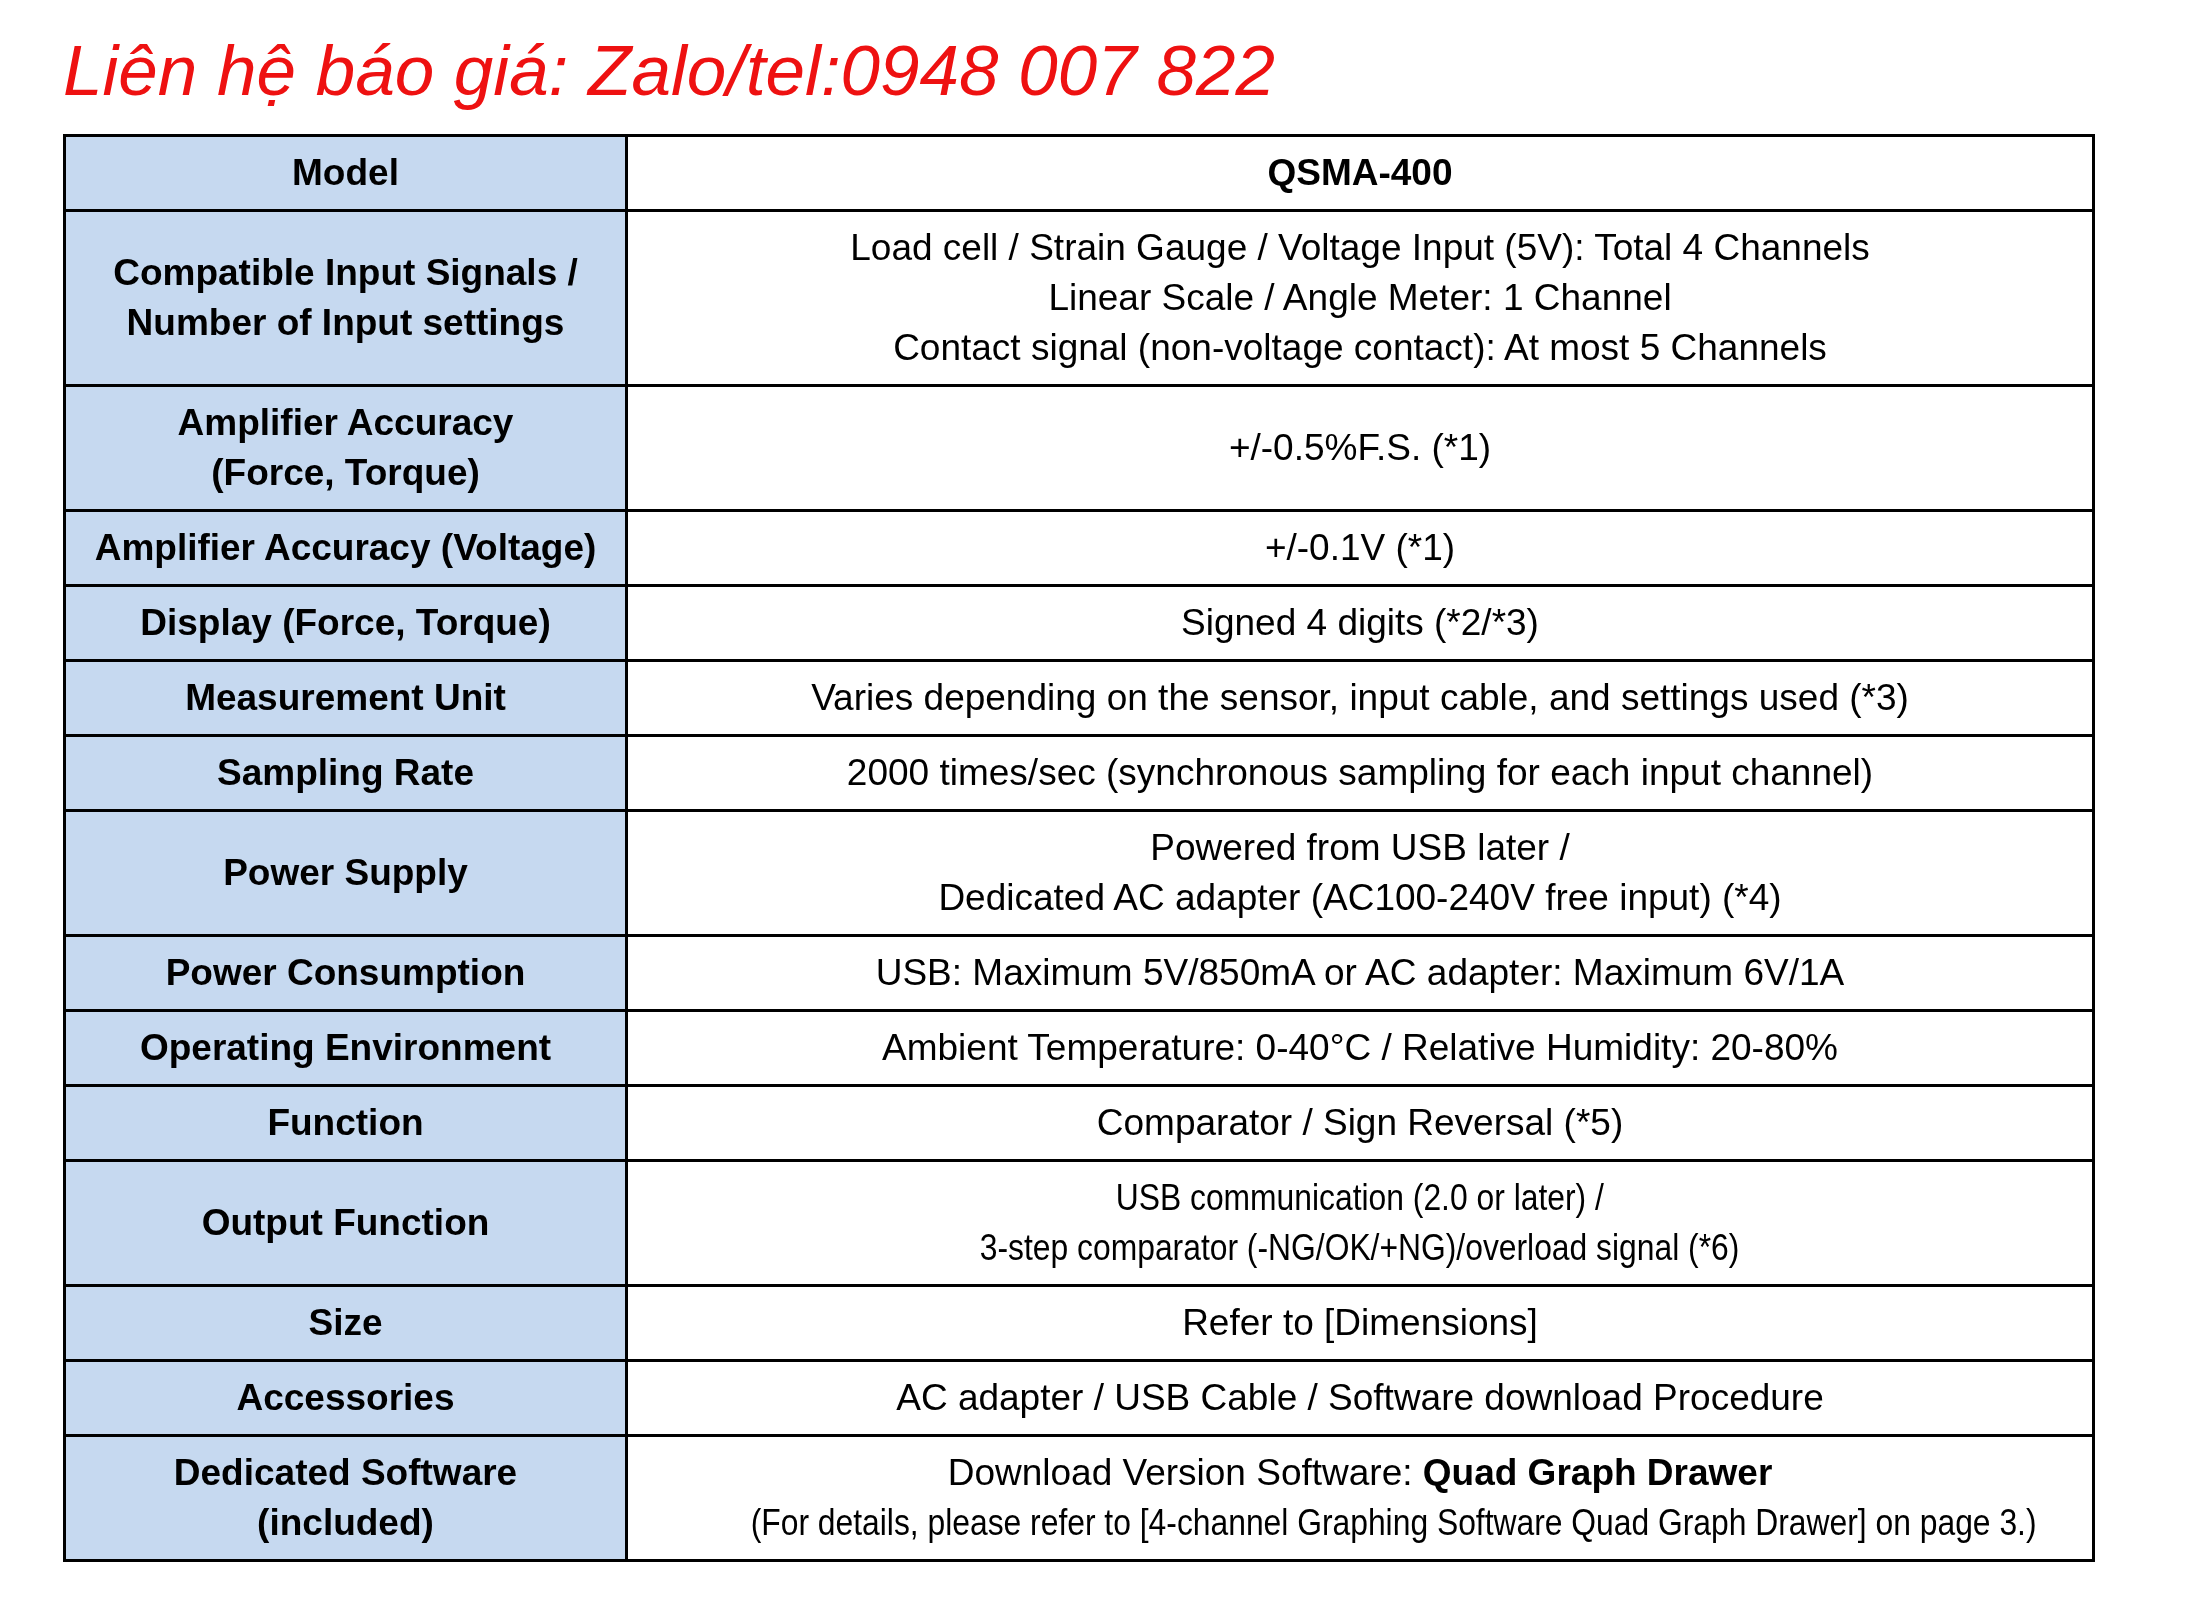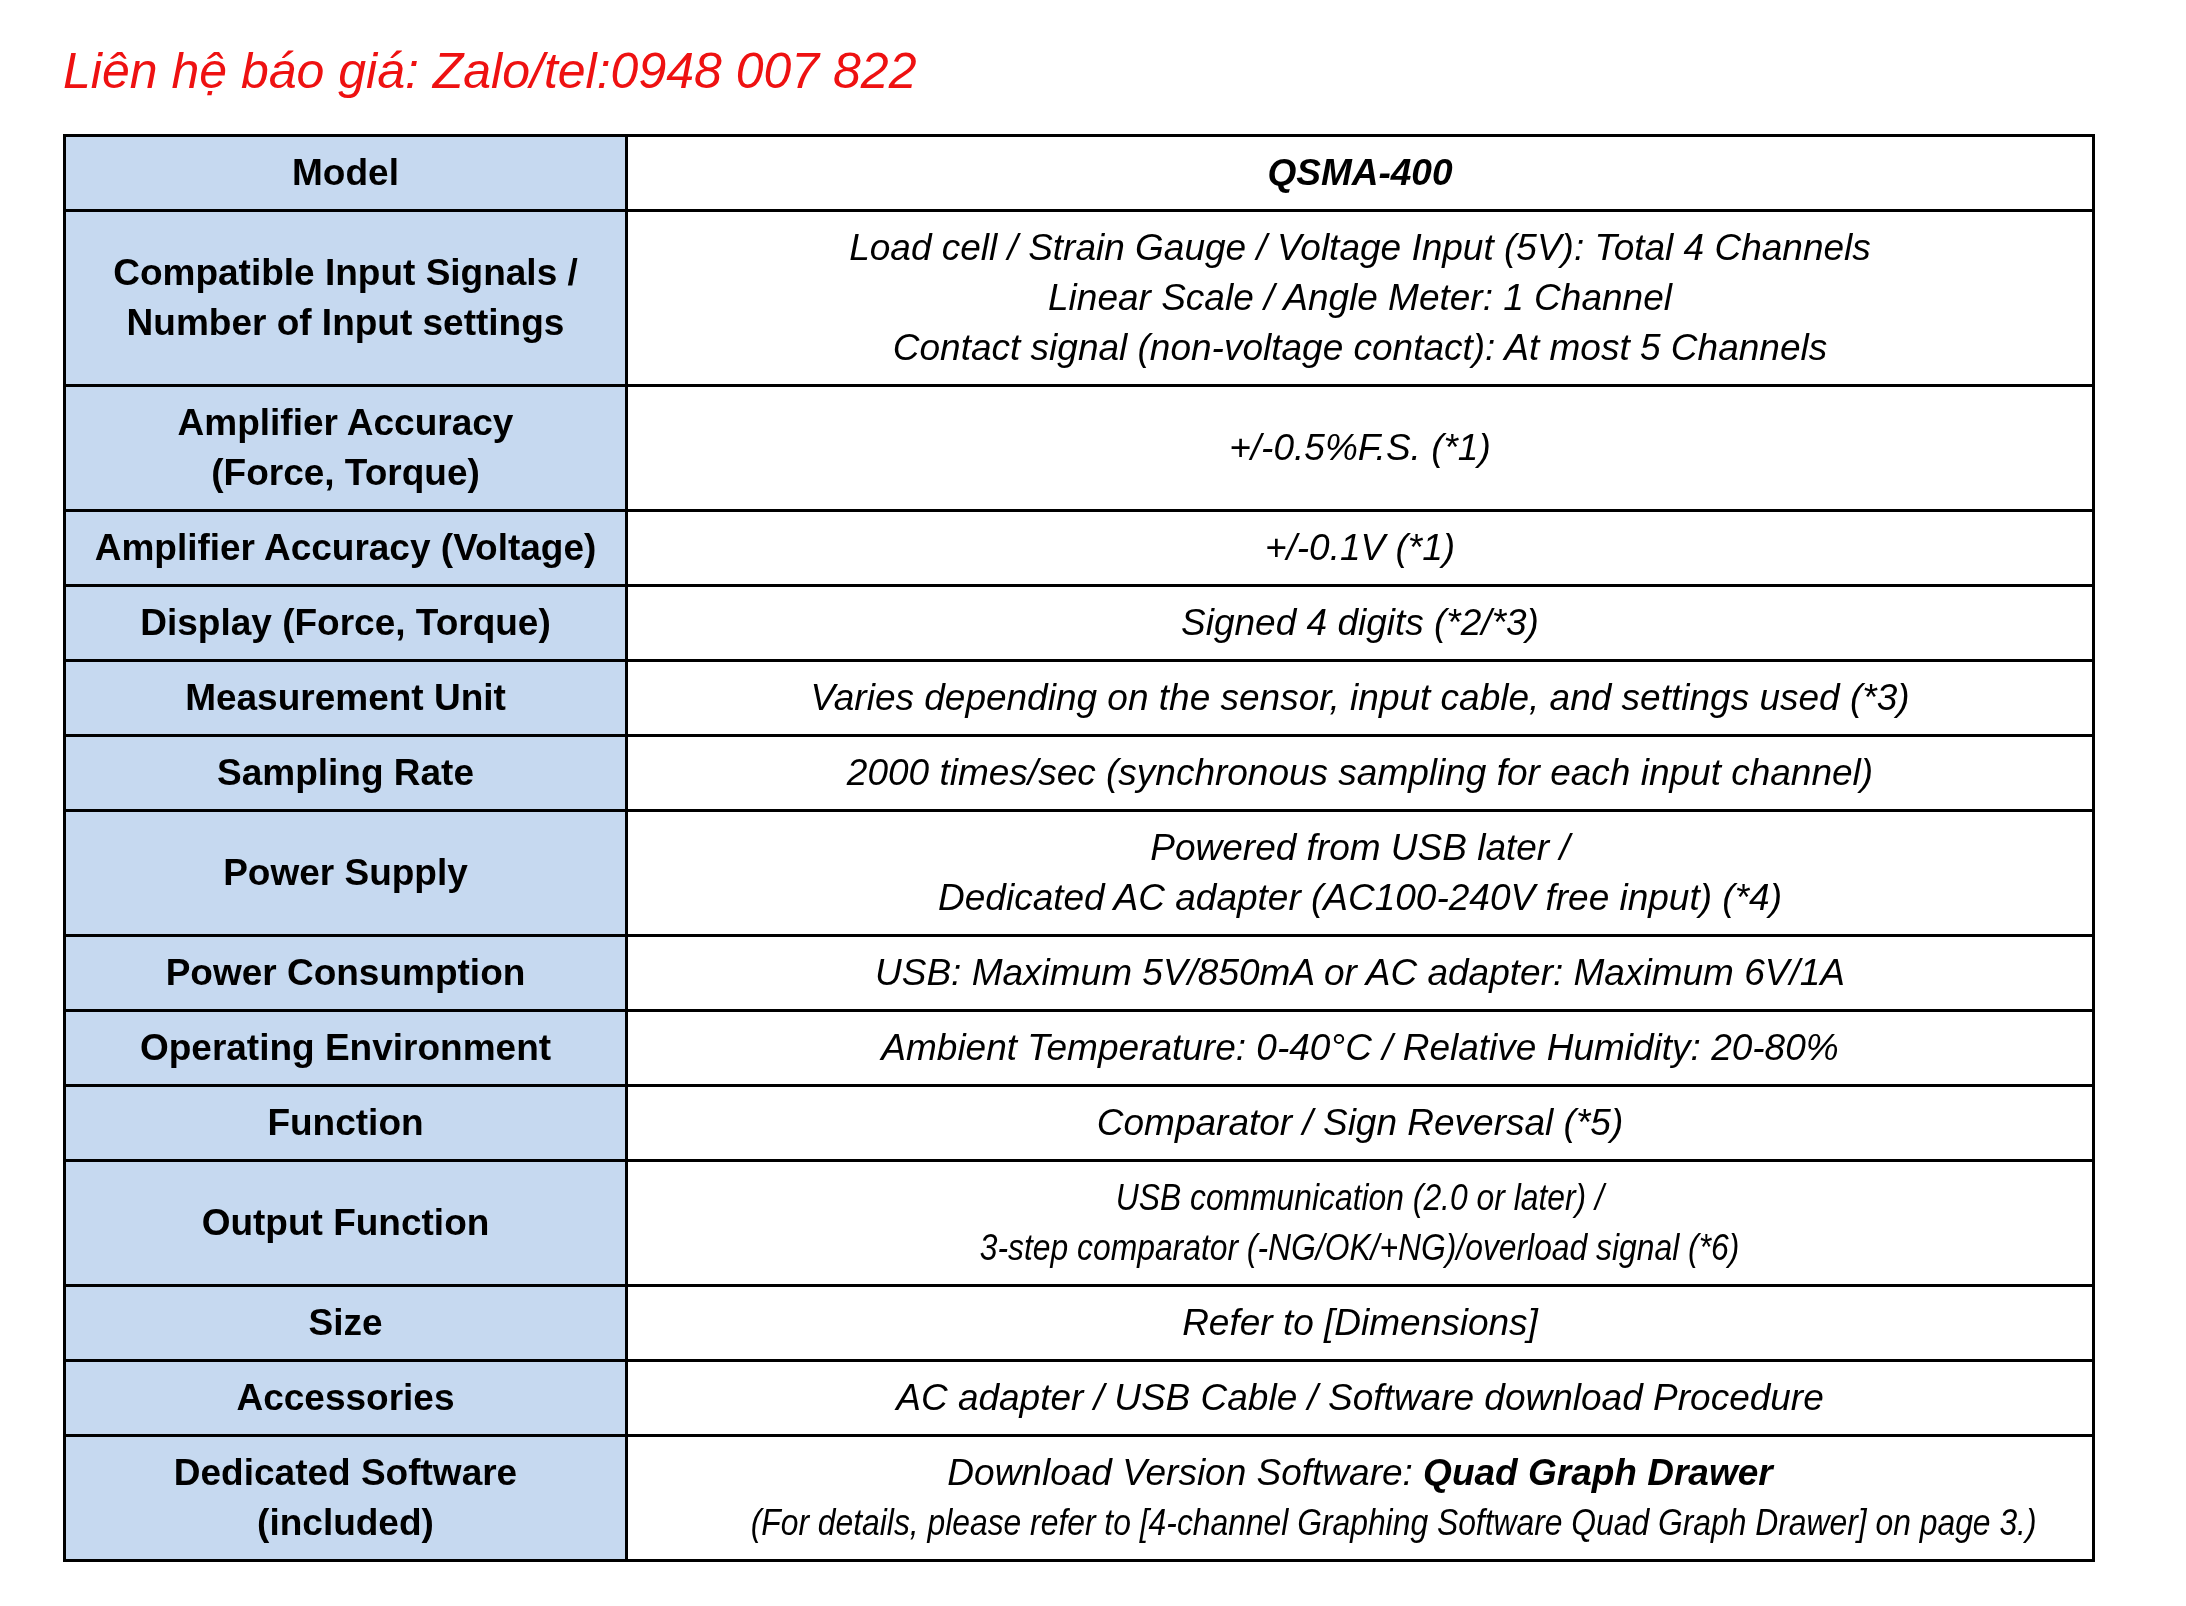--- a/index.html
+++ b/index.html
@@ -19,21 +19,21 @@
     width: 2186px;
     height: 1606px;
     overflow: hidden;
   }
   .page {
     padding: 30px 0 0 63px;
   }
   .contact-banner {
     color: var(--red);
     font-style: italic;
-    font-size: 50px;
+    font-size: 71px;
     line-height: 70px;
     letter-spacing: 0px;
     margin: 6px 0 28px 0;
     white-space: nowrap;
   }
   table.spec-table {
     border-collapse: collapse;
     width: 2032px;
     table-layout: fixed;
     color: var(--text);
@@ -49,21 +49,20 @@
     width: 562px;
     font-weight: bold;
     font-size: 37px;
     line-height: 50px;
   }
   .spec-table td {
     background: #ffffff;
     font-weight: normal;
     font-size: 37px;
     line-height: 50px;
-    font-style: italic;
   }
   .line { white-space: nowrap; text-align: center; }
   .bold { font-weight: bold; }
   .condensed {
     display: inline-block;
     transform: scaleX(0.86);
     transform-origin: 50% 50%;
     white-space: nowrap;
   }
 </style>

